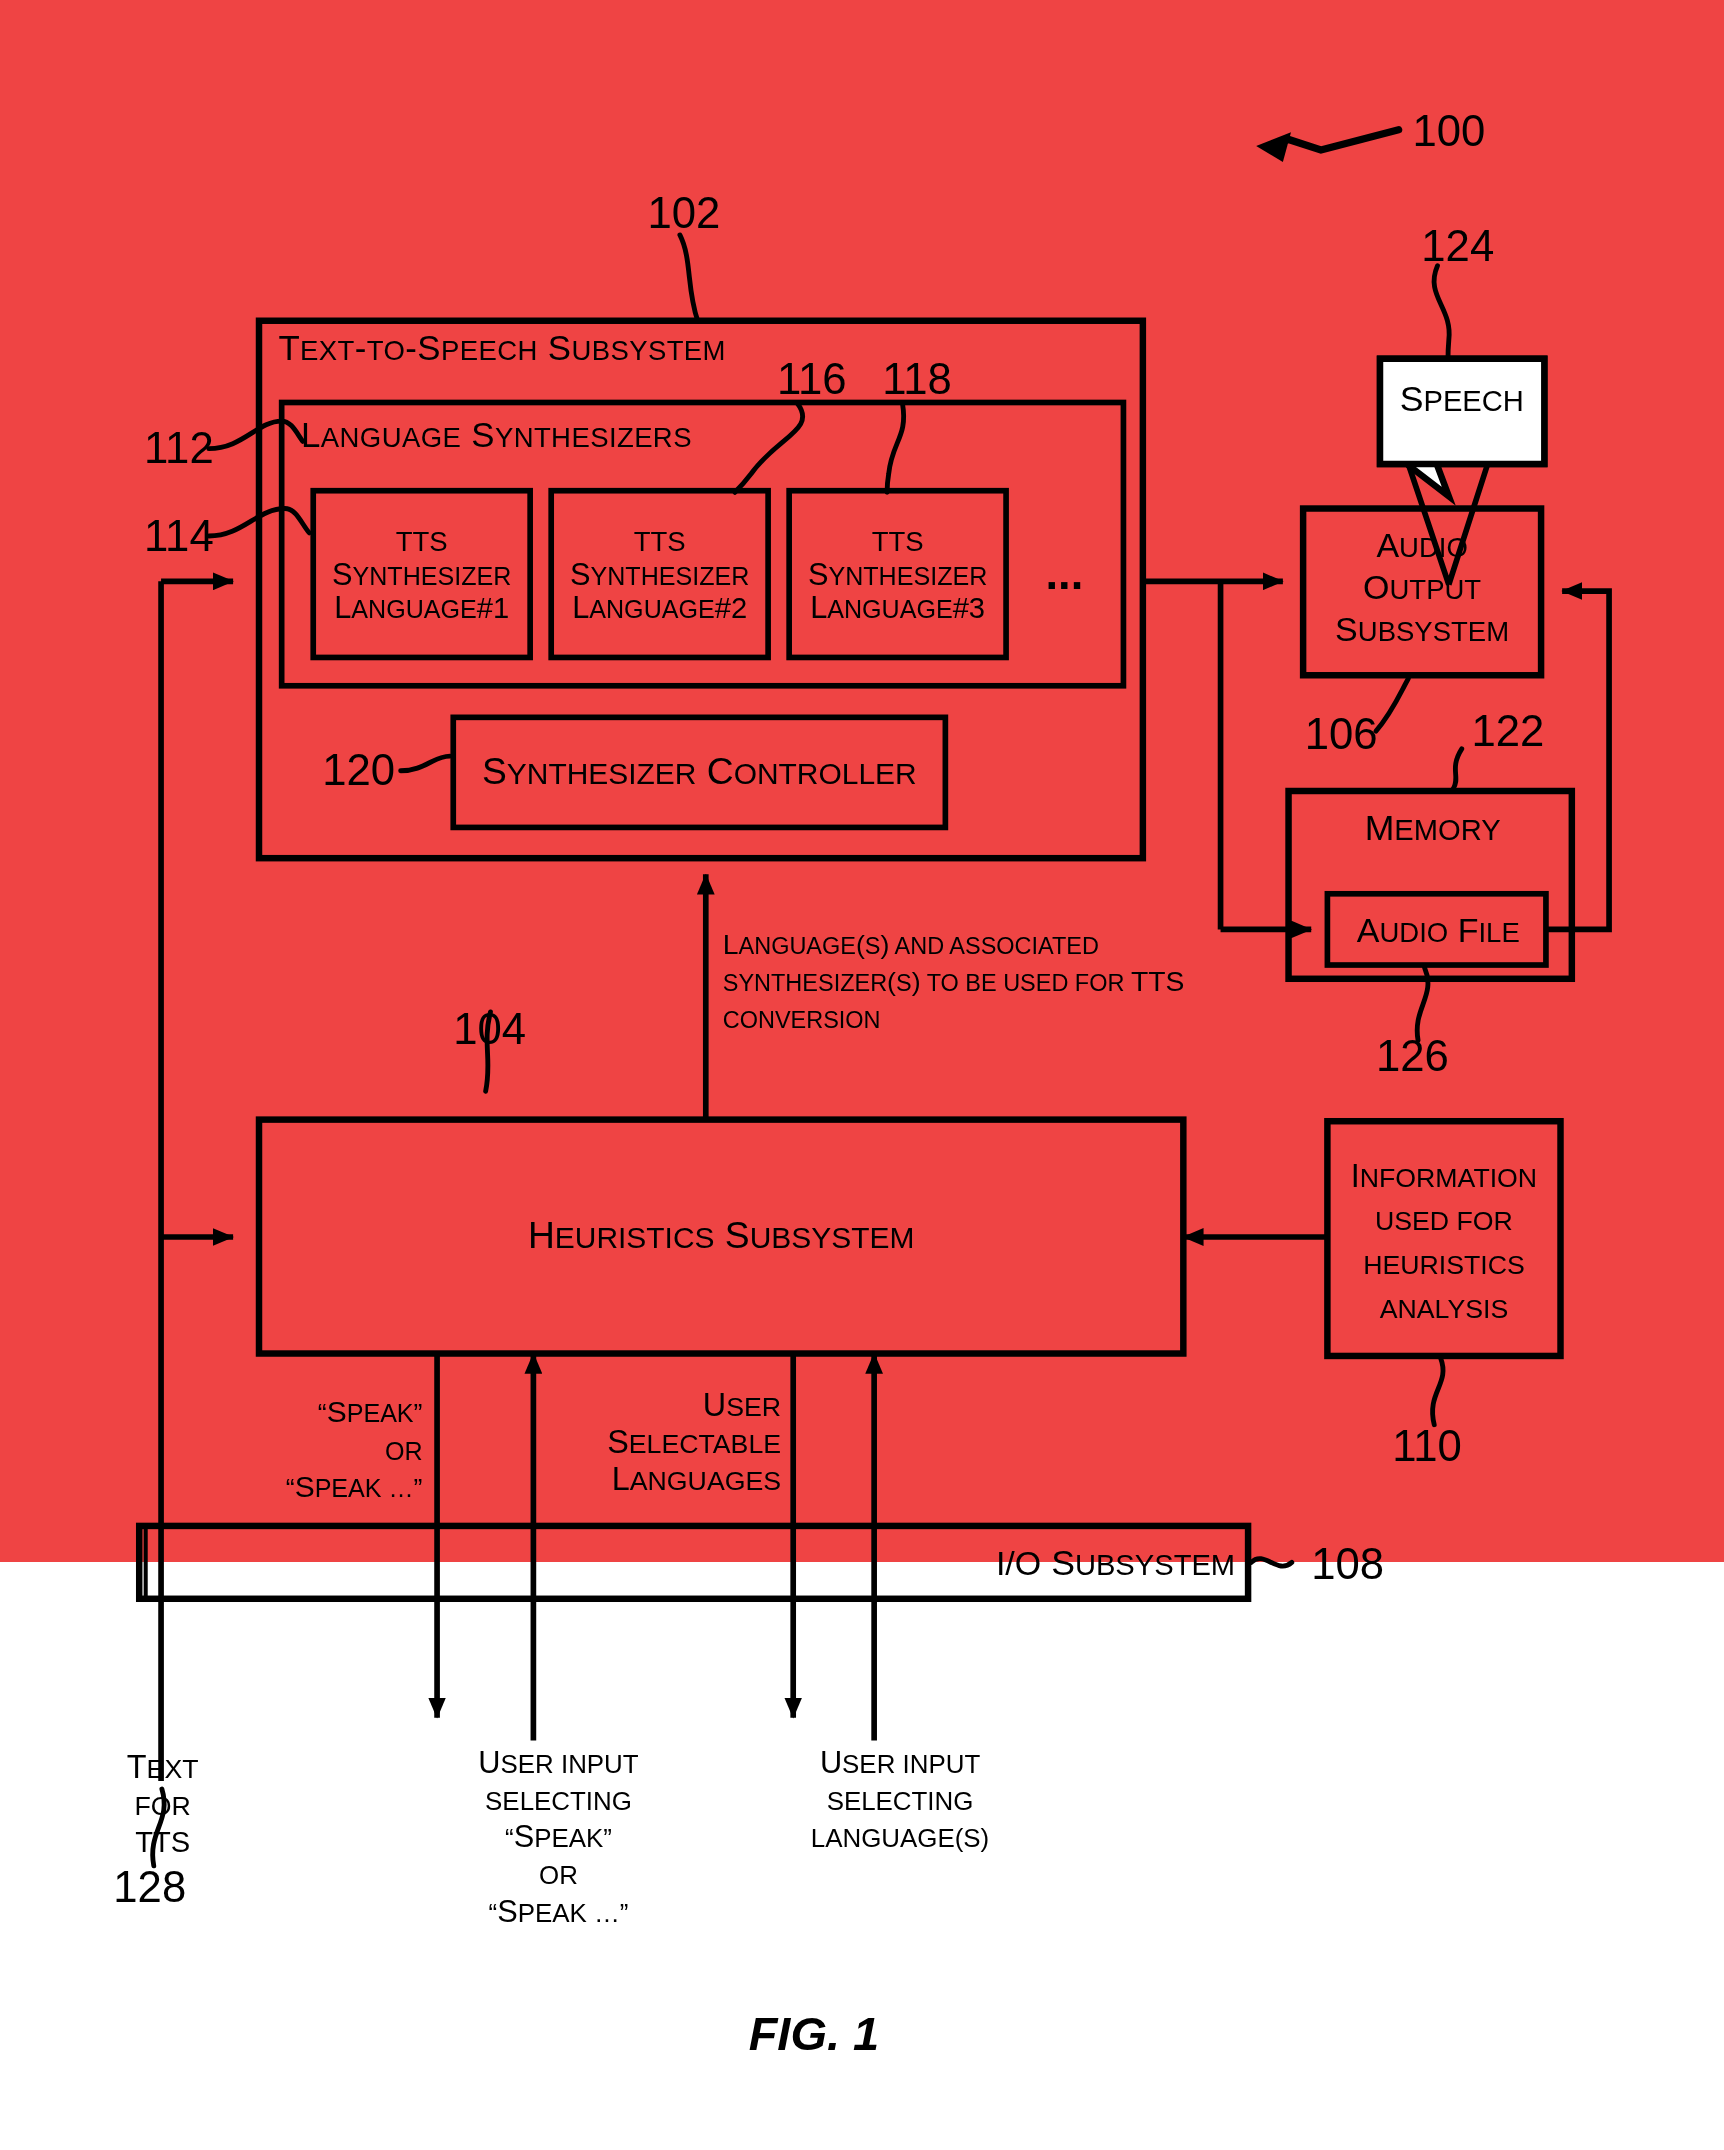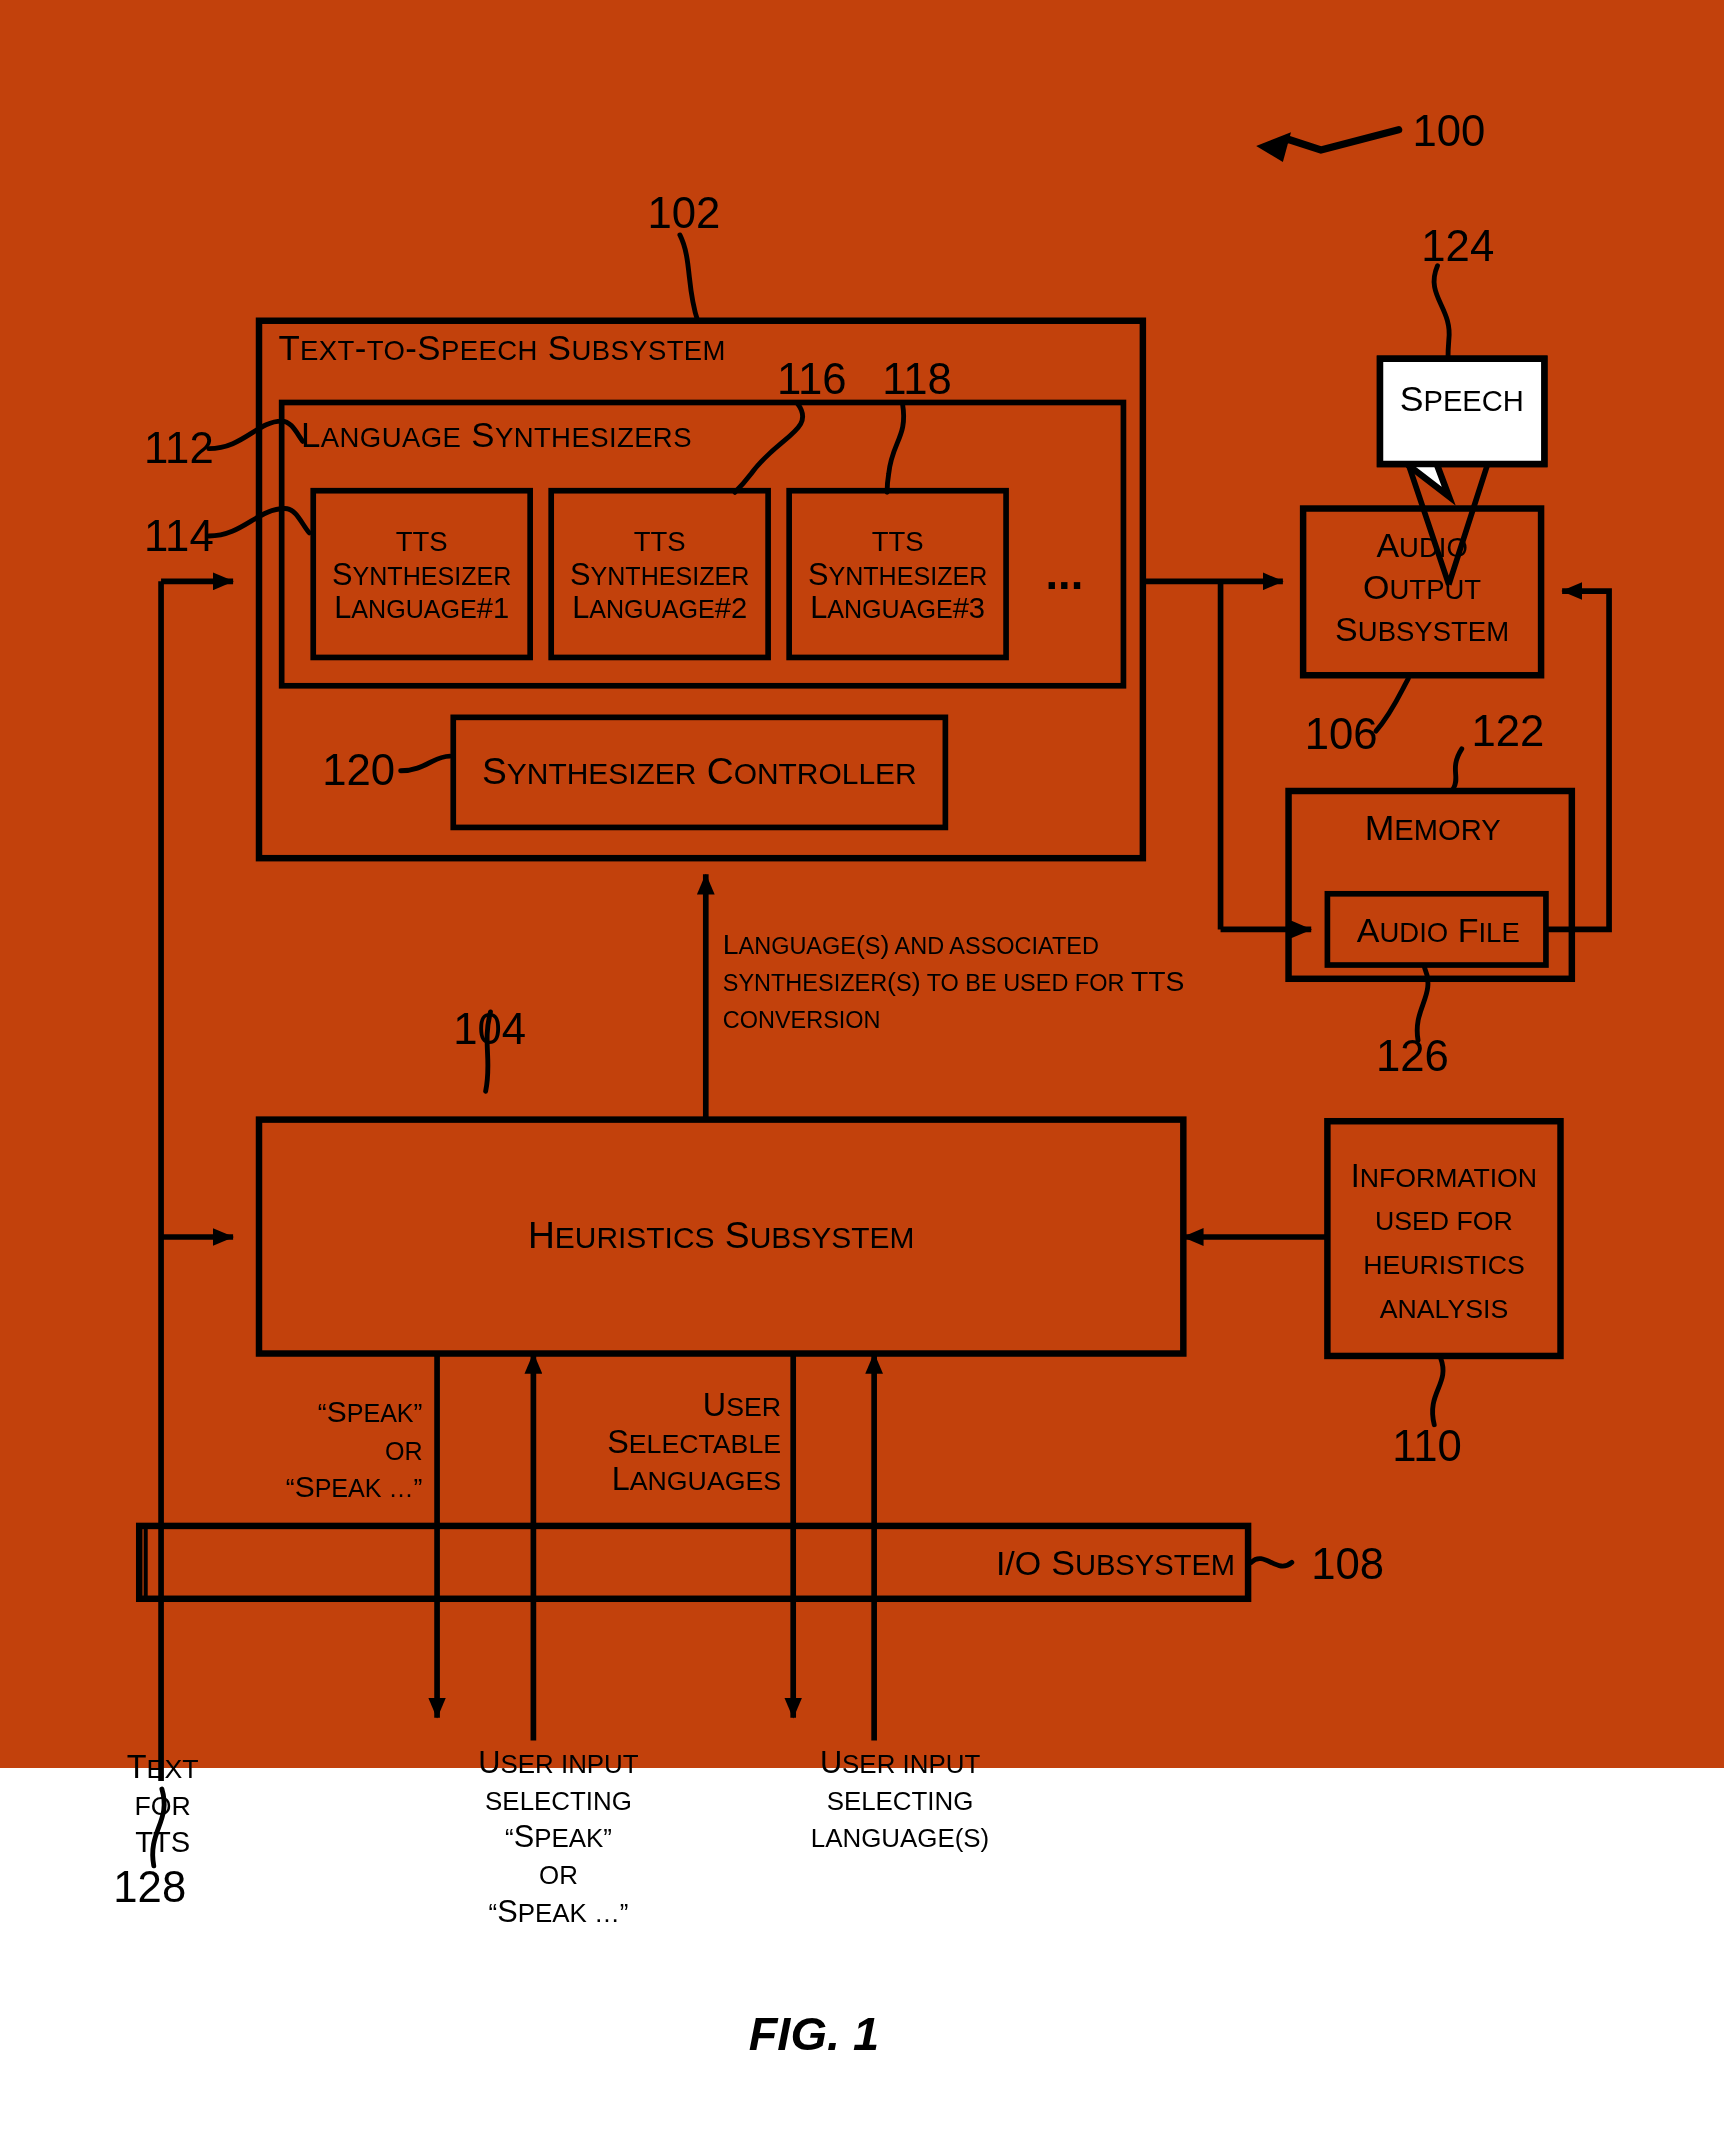--- a/index.html
+++ b/index.html
@@ -1,17 +1,17 @@
 <!DOCTYPE html>
 <html style="font-size:13px"><head>
 <meta charset="utf-8">
 <style>
   html,body{margin:0;padding:0;background:#ffffff;}
   body{width:1724px;height:2151px;font-family:"Liberation Sans",sans-serif;}
-  #fig{position:relative;width:1724px;height:1768px;background:#c2410c;}
+  #fig{position:relative;width:1724px;height:1562px;background:#ef4444;}
   svg{position:absolute;top:0;left:0;width:1724px;height:2151px;}
   text{fill:#000;}
 </style>
 </head>
 <body>
 
 <div id="fig">
 <svg viewBox="0 0 2130 2657" xmlns="http://www.w3.org/2000/svg">
   <defs>
     <marker id="arrowR" markerWidth="26" markerHeight="22" refX="25" refY="11" orient="auto" markerUnits="userSpaceOnUse">

